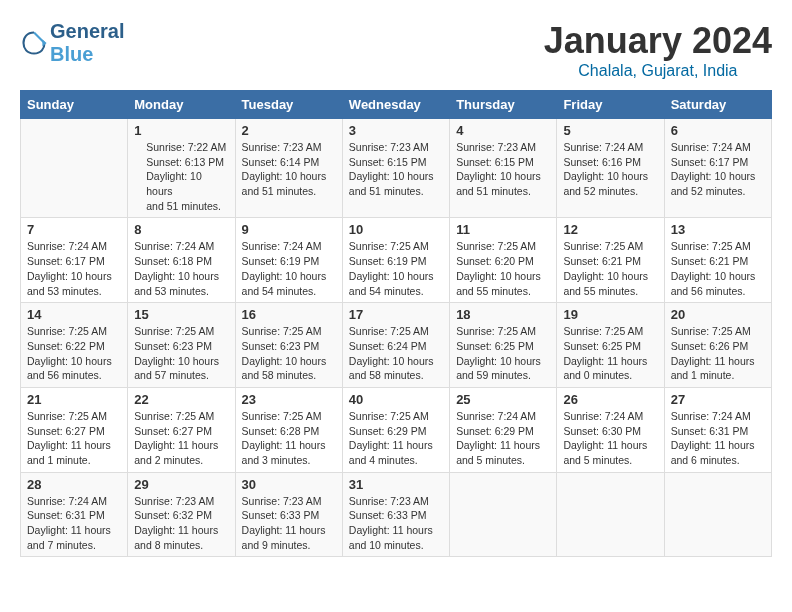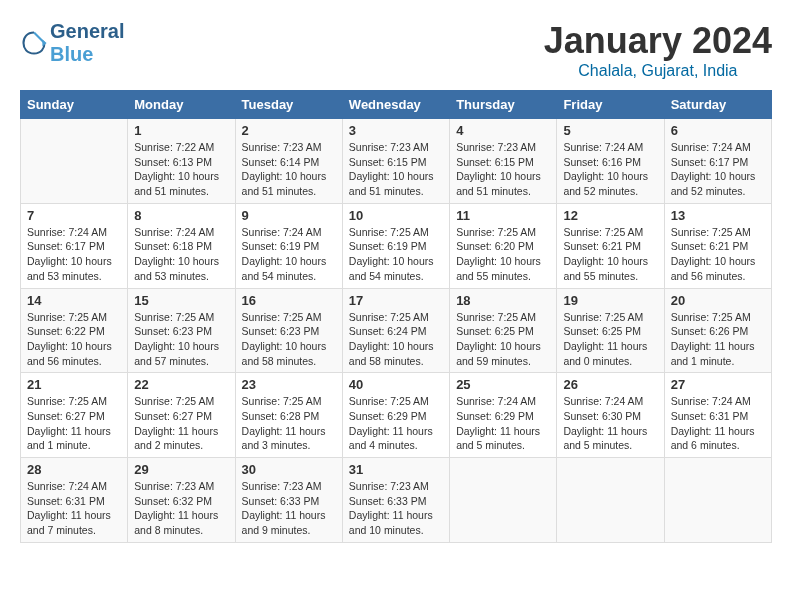--- a/index.html
+++ b/index.html
@@ -113,21 +113,21 @@
         <th>Thursday</th>
         <th>Friday</th>
         <th>Saturday</th>
       </tr>
   </thead>
   <tbody id="calendar-body">
   <tr>
         <td></td>
         <td>
           <span class="day-number">1</span>
-          <div class="day-info" style="white-space: pre-line;">Sunrise: 7:22 AM
+          <div class="day-info" style="white-space: pre-line; margin-left: 12px;">Sunrise: 7:22 AM
 Sunset: 6:13 PM
 Daylight: 10 hours
 and 51 minutes.</div>
         </td>
         <td>
           <span class="day-number">2</span>
           <div class="day-info" style="white-space: pre-line;">Sunrise: 7:23 AM
 Sunset: 6:14 PM
 Daylight: 10 hours
 and 51 minutes.</div>

